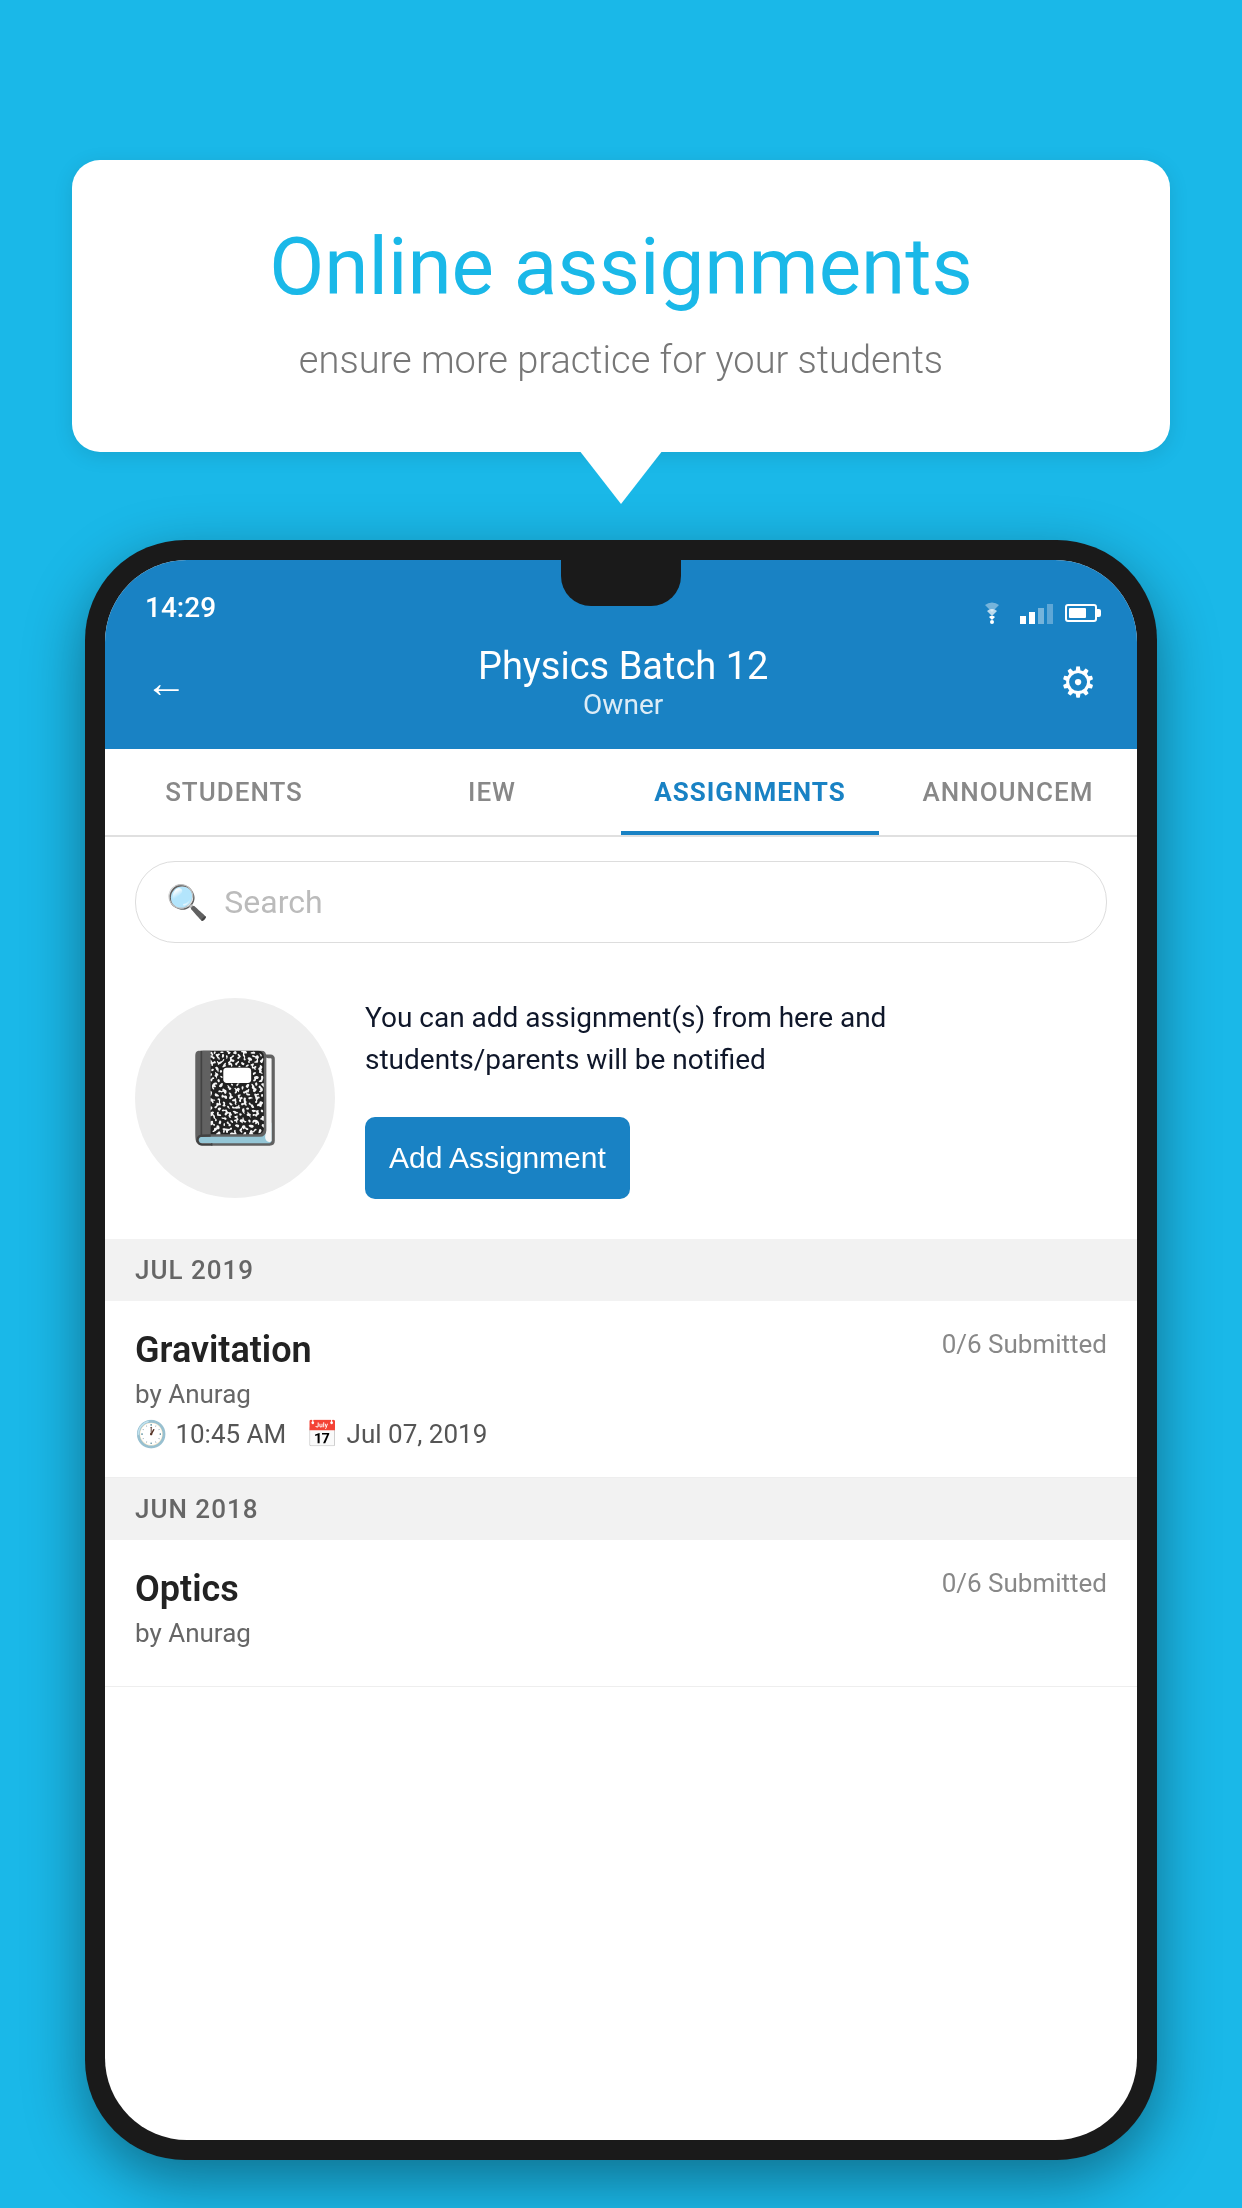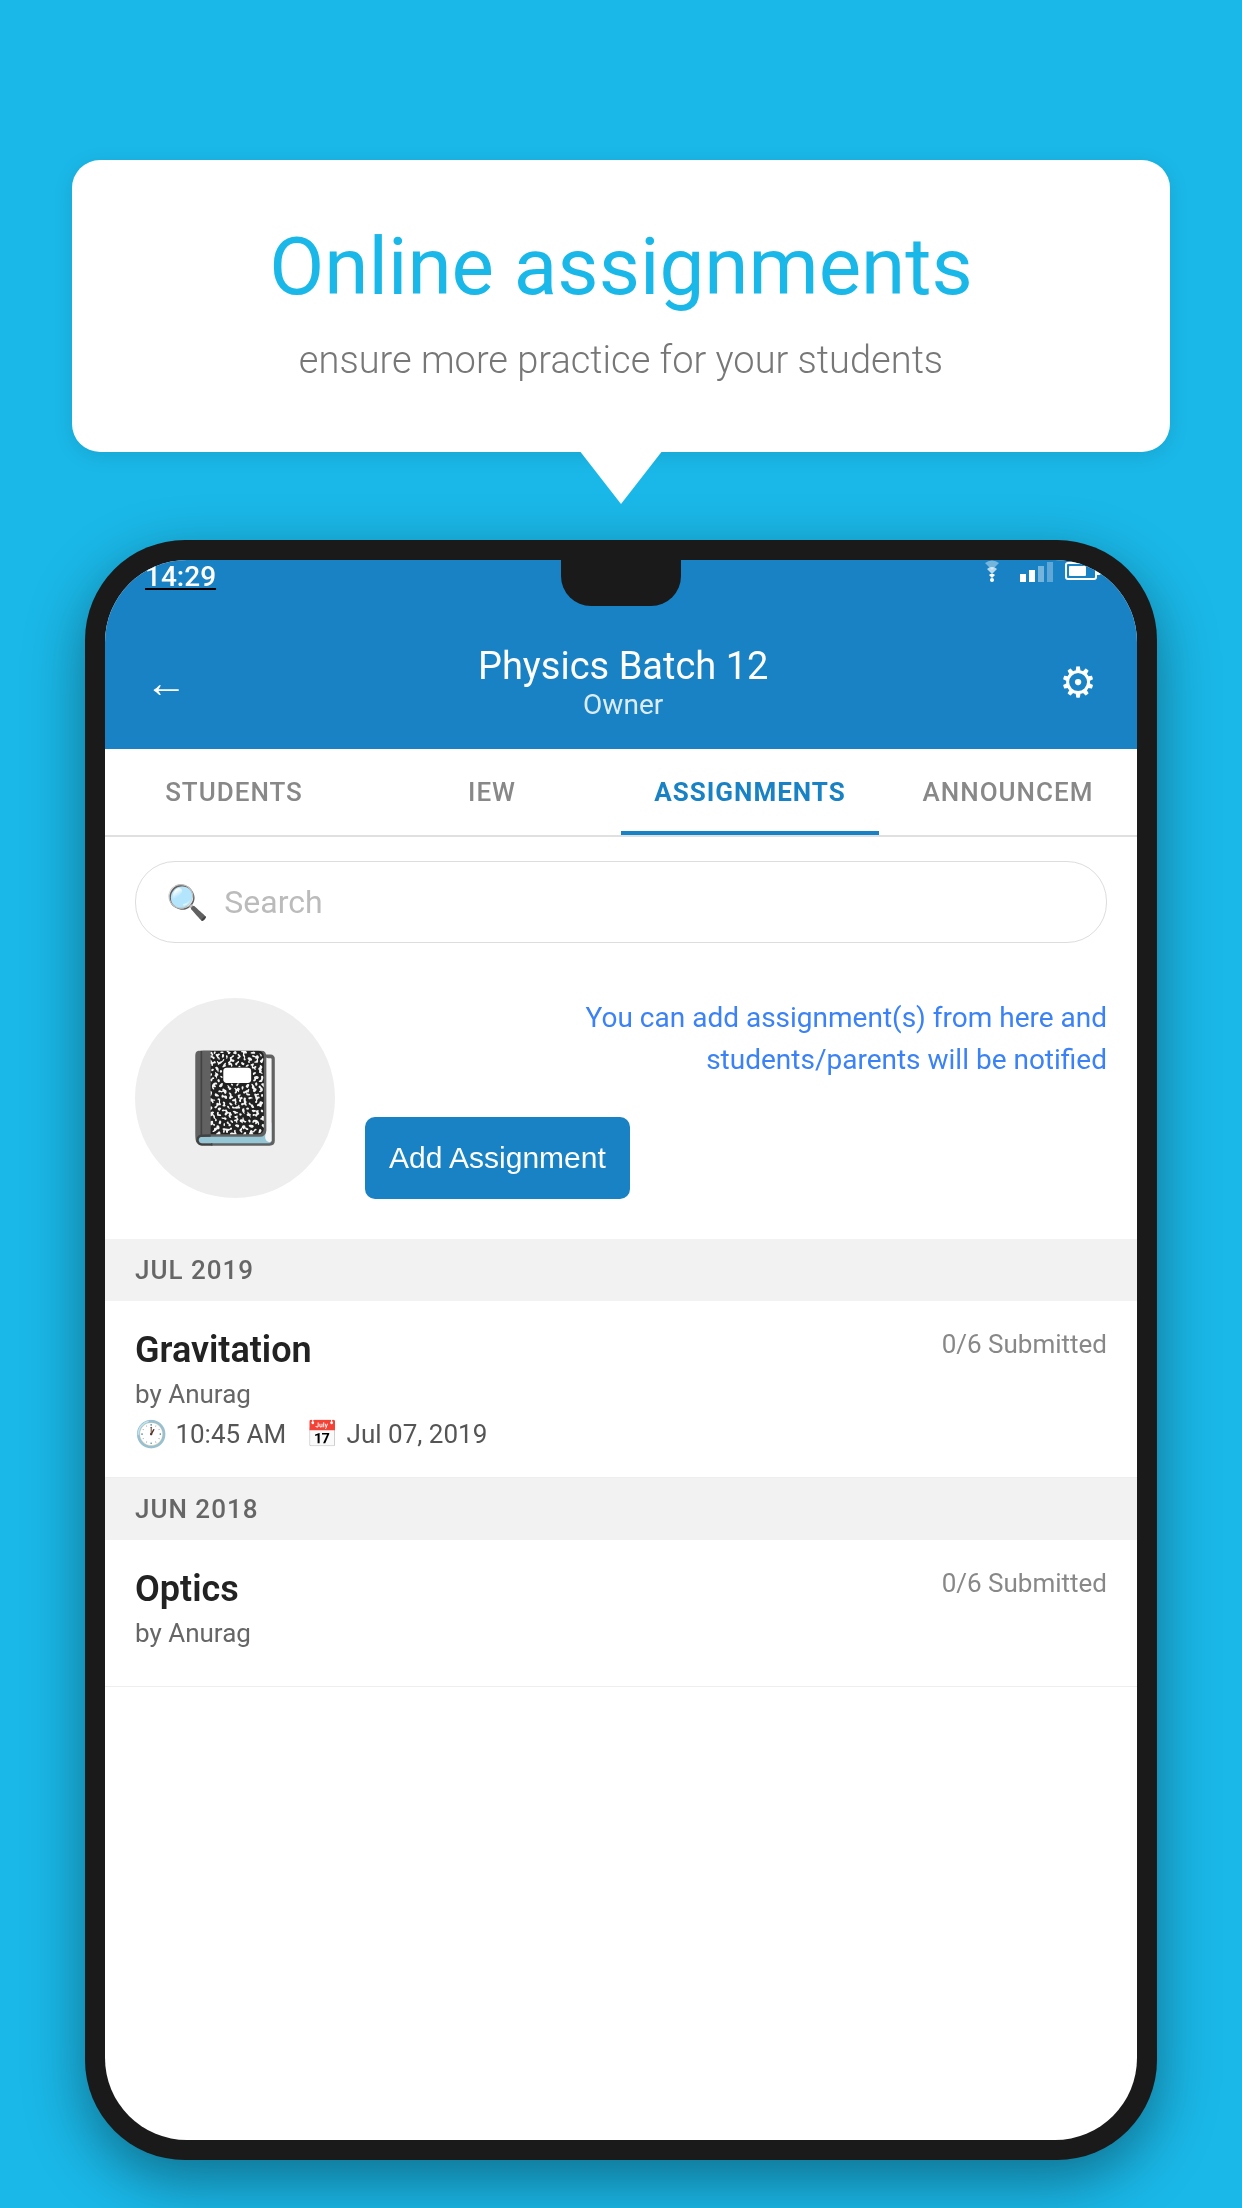--- a/index.html
+++ b/index.html
@@ -77,25 +77,24 @@
       border-radius: 82px;
       overflow: hidden;
       position: relative;
     }
 
     
     .status-bar {
       background: #1982c4;
       height: 64px;
       display: flex;
-      align-items: flex-start;
+      align-items: flex-end;
       justify-content: space-between;
       padding: 0 40px;
       position: relative;
-      text-decoration: underline;
     }
 
     .status-bar-time {
       color: white;
       font-size: 28px;
       font-weight: 500;
     }
 
     .status-bar-icons {
       display: flex;
@@ -238,25 +237,24 @@
 
     .notebook-icon {
       font-size: 90px;
     }
 
     .info-text-block {
       flex: 1;
     }
 
     .info-description {
-      color: #3b82f6;
+      color: #0f172a;
       font-size: 28px;
       line-height: 1.5;
       margin-bottom: 36px;
-      text-align: right;
     }
 
     .add-assignment-btn {
       background: #1982c4;
       color: white;
       border: none;
       border-radius: 10px;
       padding: 24px 24px;
       font-size: 30px;
       font-weight: 500;

